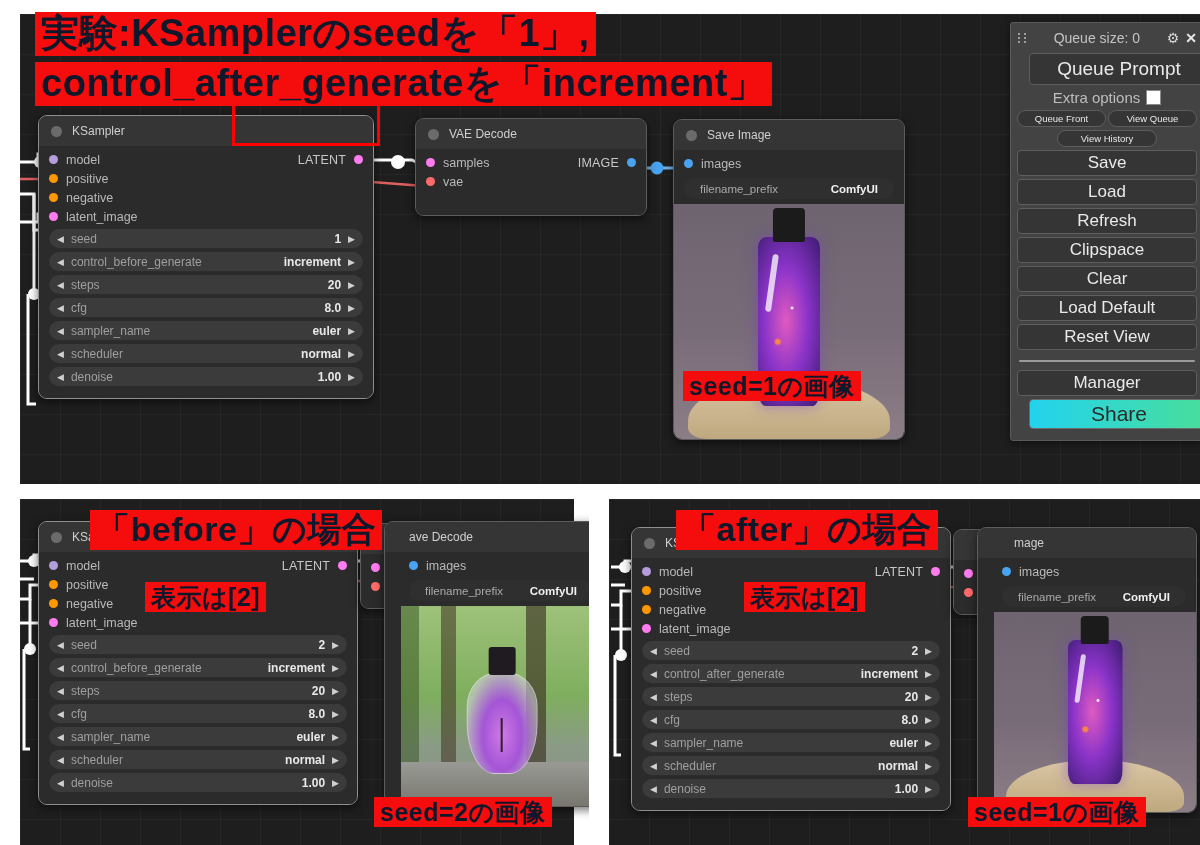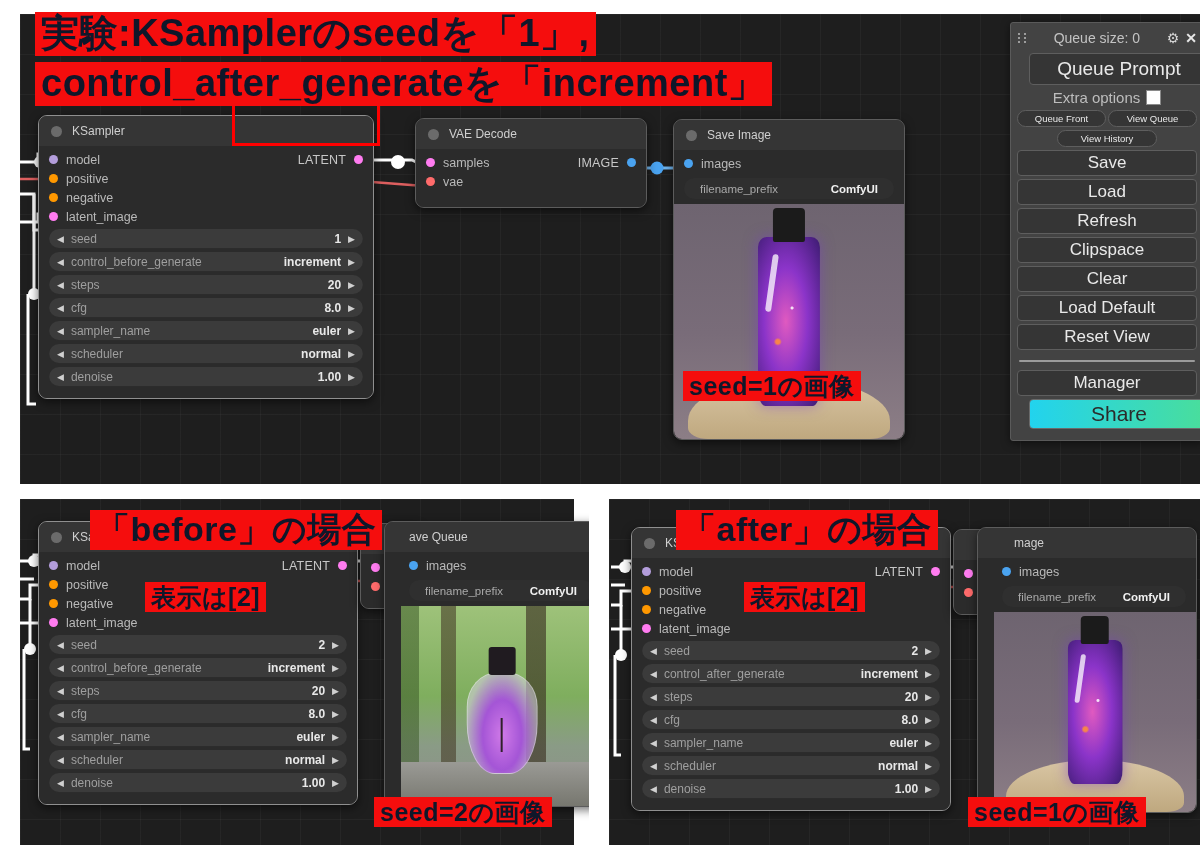--- a/index.html
+++ b/index.html
@@ -326,21 +326,21 @@
           <span class="arrow">▶</span>
         </div>
       </div>
     </div>
 
     <div class="node" id="node-vae-top" style="left:395px;top:104px;width:230px;border-color:#5c5c5c;">
       <div class="node-title">
         <span class="node-dot"></span>
         <span>VAE Decode</span>
       </div>
-      <div class="node-body" style="padding-bottom:16px;">
+      <div class="node-body" style="padding-bottom:24px;">
         <div class="slot">
           <span class="port p-latent"></span>
           <span>samples</span>
           <span class="out-label">IMAGE</span>
           <span class="out-port p-image"></span>
         </div>
         <div class="slot">
           <span class="port p-vae"></span>
           <span>vae</span>
         </div>
@@ -472,21 +472,21 @@
         </div>
         <div class="slot">
           <span class="port p-vae"></span>
           <span>va</span>
         </div>
       </div>
     </div>
 
     <div class="node" id="node-save-before" style="left:364px;top:22px;width:218px;border-color:#5c5c5c;">
       <div class="node-title" style="padding-left:24px;">
-        <span>ave Queue</span>
+        <span>ave Decode</span>
       </div>
       <div class="node-body" style="padding-bottom:0;">
         <div class="slot" style="padding-left:24px;">
           <span class="port p-image"></span>
           <span>images</span>
         </div>
         <div class="twidget" style="margin-left:24px;">
           <span>filename_prefix</span>
           <span class="tval">ComfyUI</span>
         </div>

